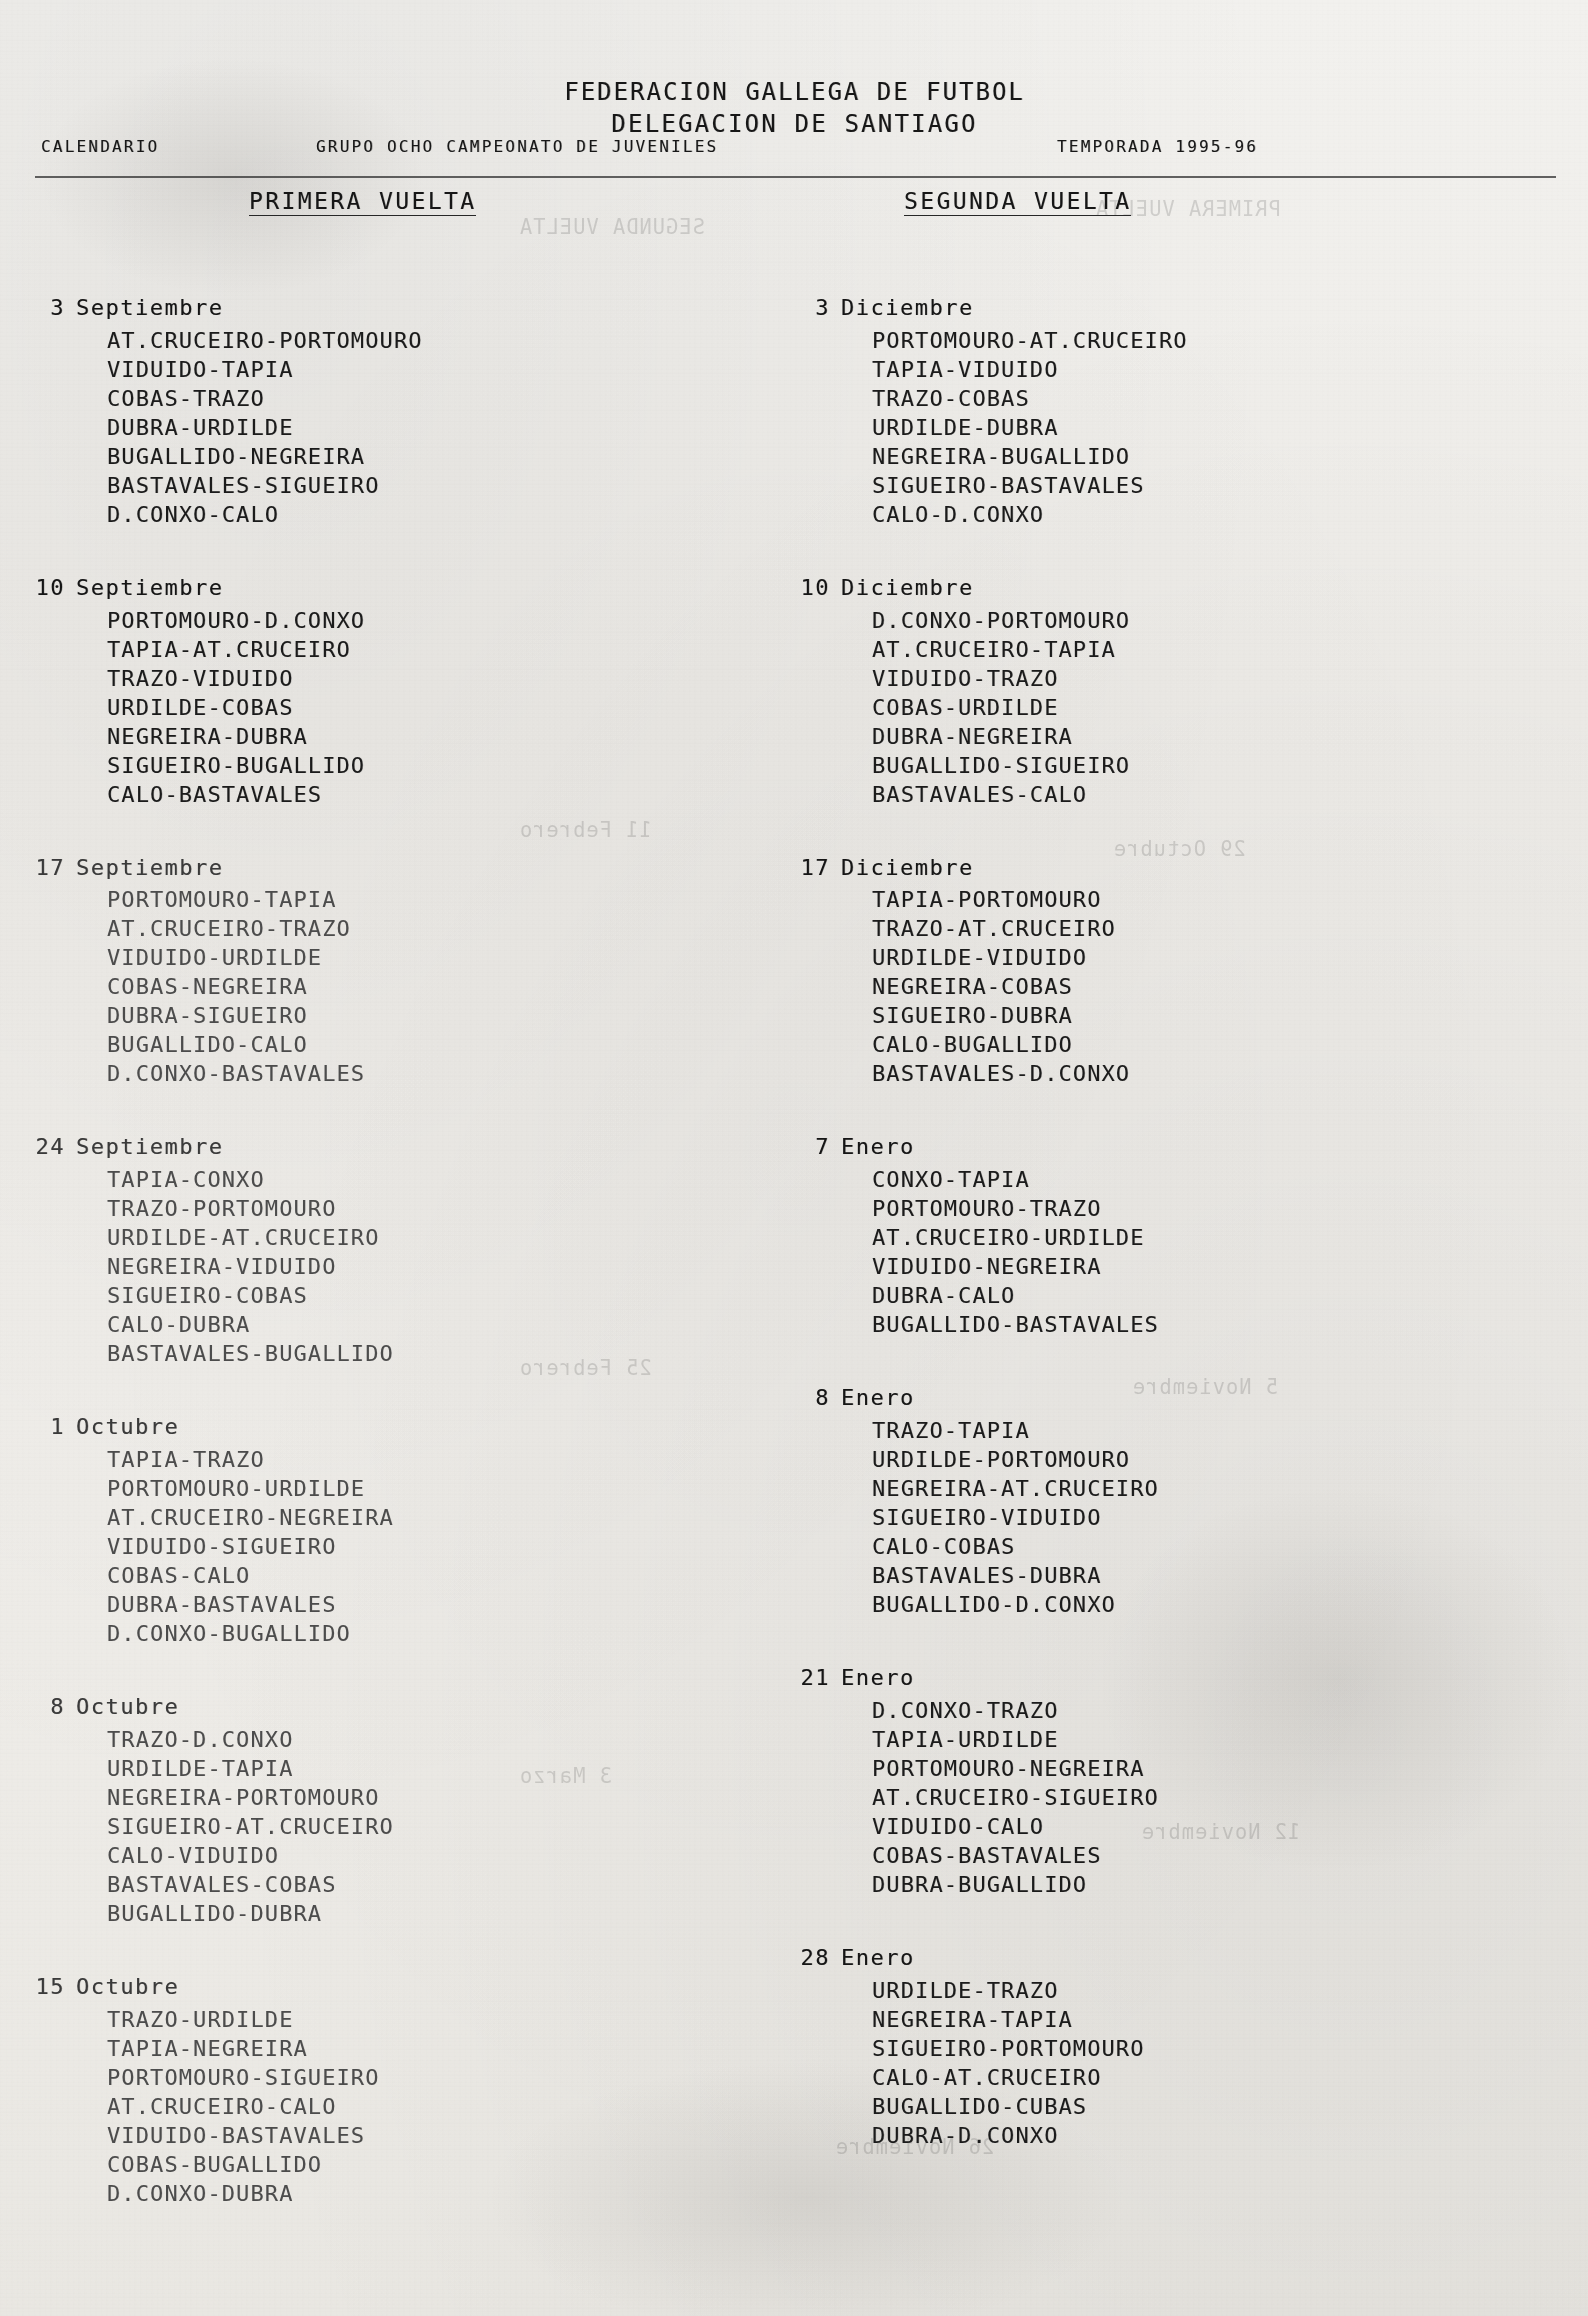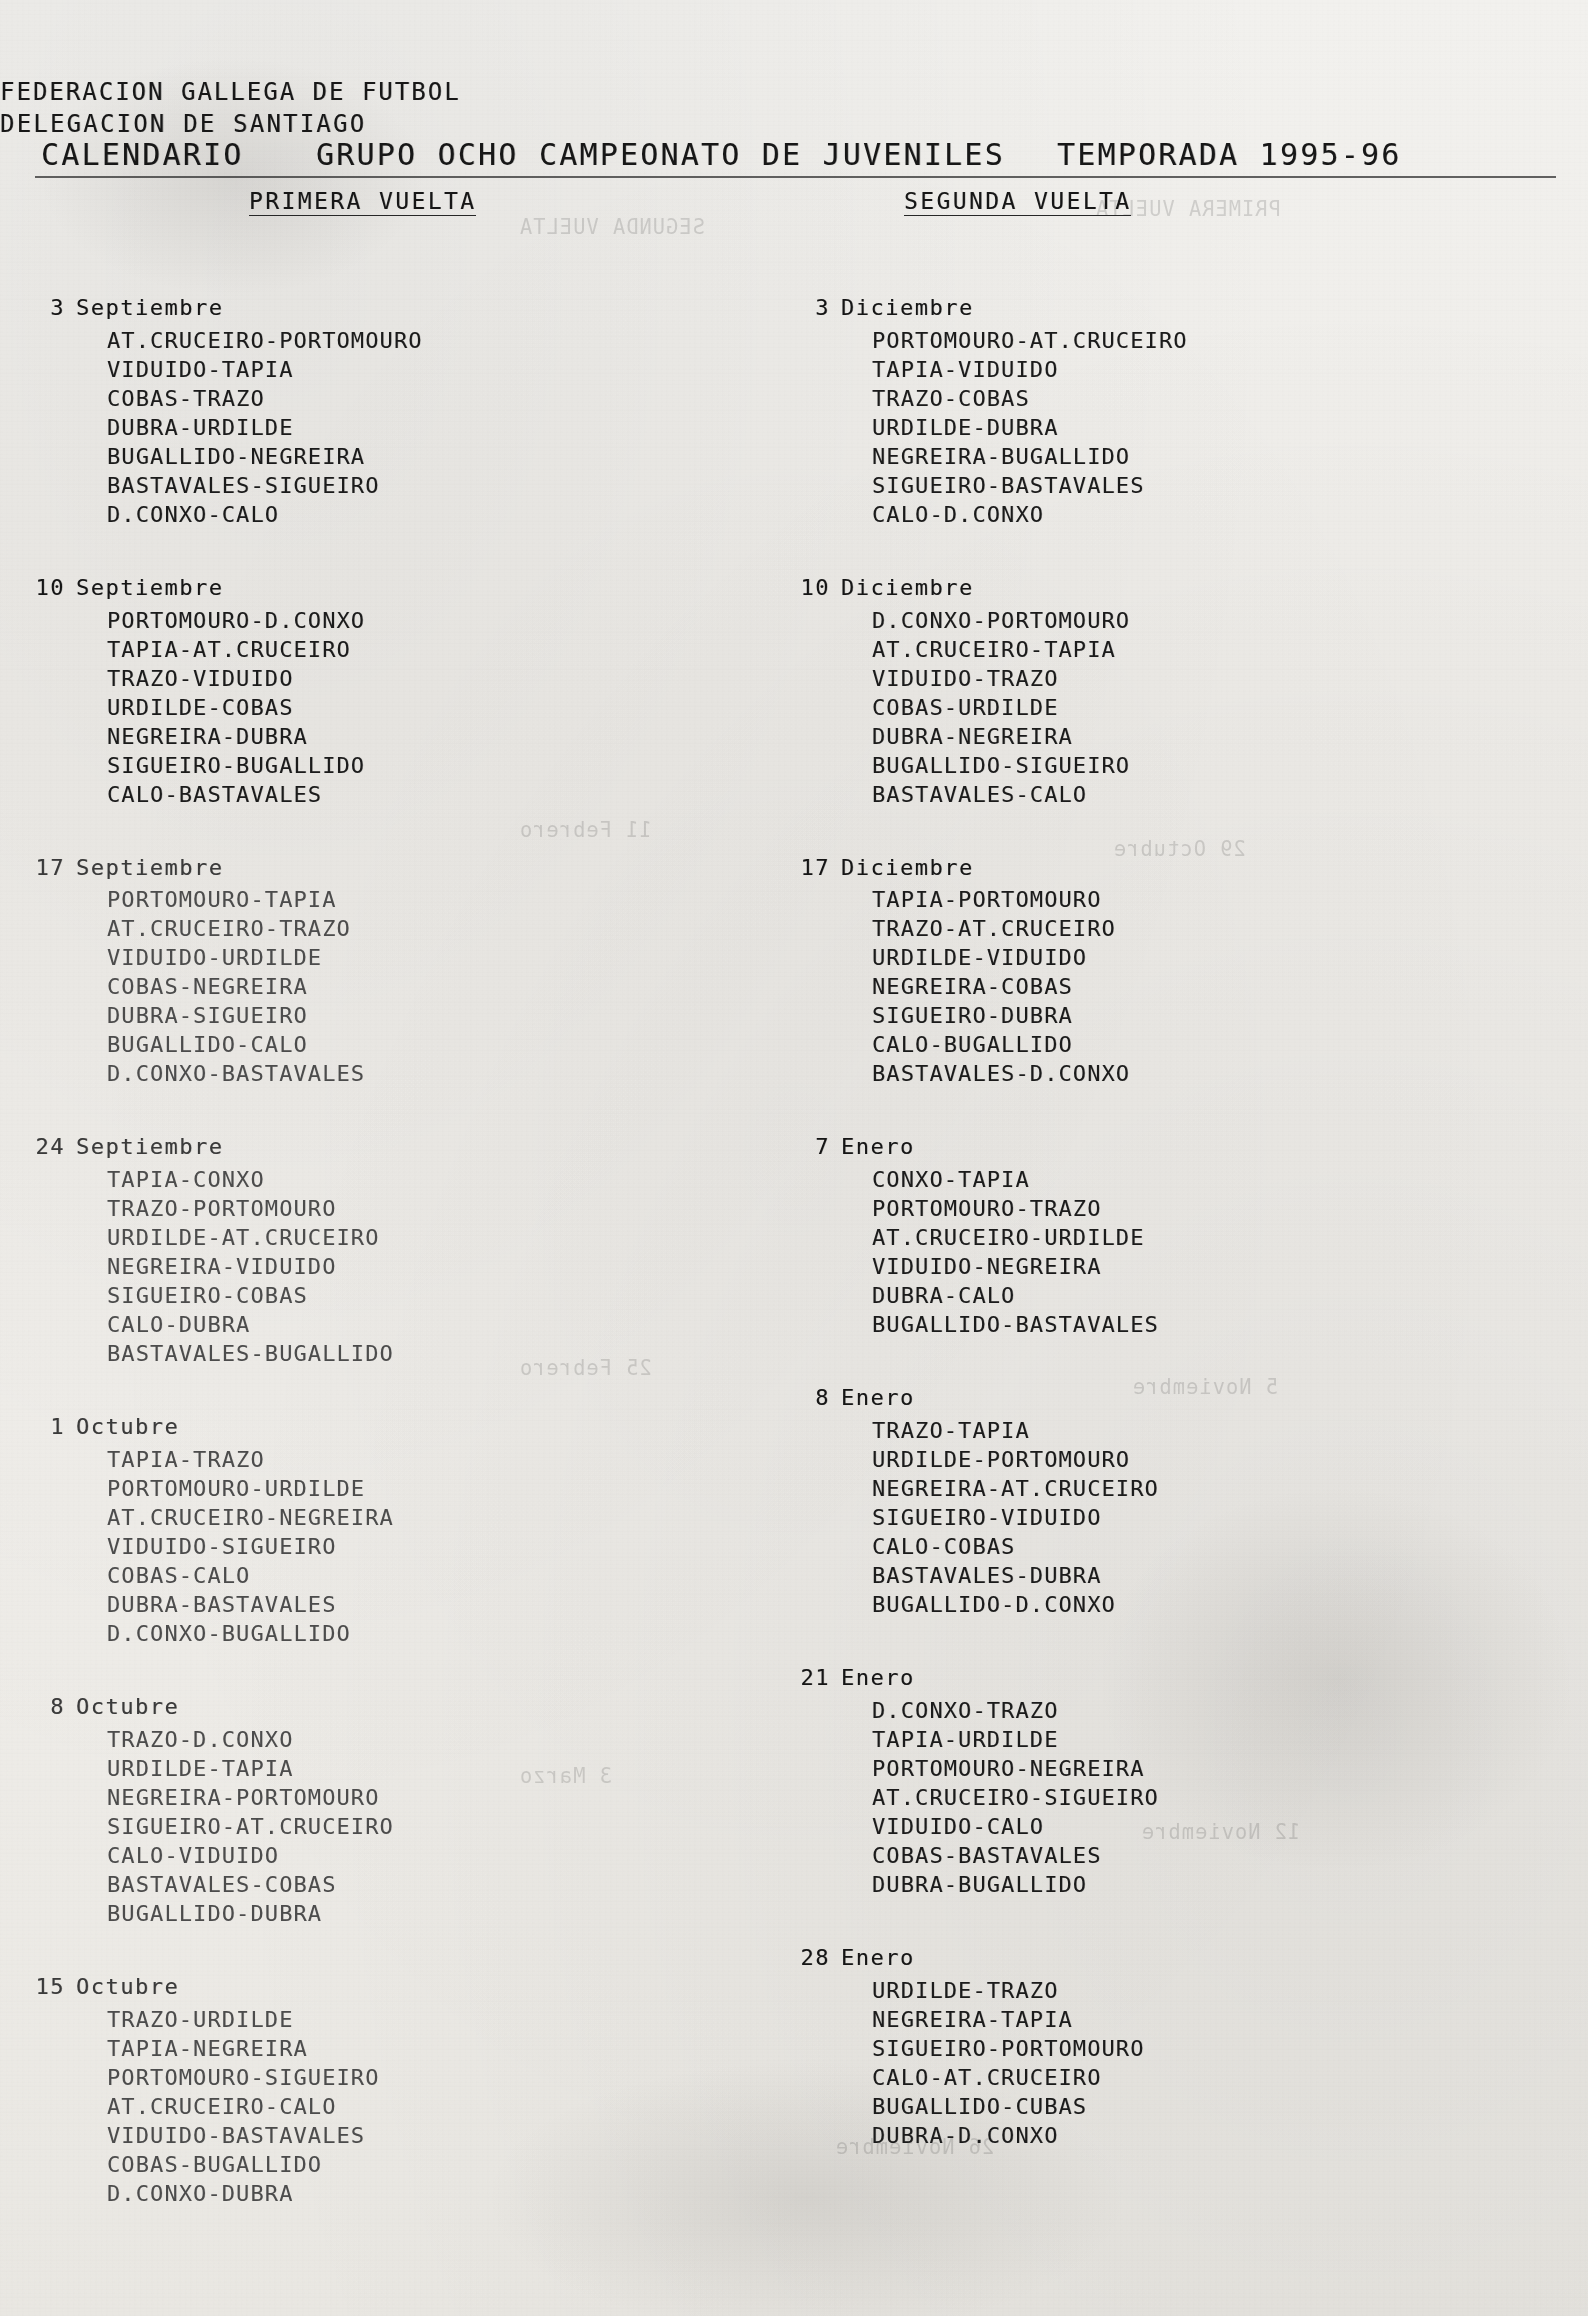--- a/index.html
+++ b/index.html
@@ -39,40 +39,41 @@
     width: 1589px;
     height: 2316px;
   }
 
   
   .header {
     position: absolute;
     left: 0;
     top: 76px;
     width: 1589px;
+    text-align: center;
   }
   .hdr-line {
     font-size: 24px;
     letter-spacing: 2px;
     line-height: 32px;
     color: #171717;
     text-shadow: 0.6px 0.4px 0 rgba(0,0,0,0.35);
   }
   .hdr-line.l2 { letter-spacing: 2.2px; }
 
   .bar {
     position: absolute;
     top: 137px;
     left: 41px;
     width: 1512px;
     height: 37px;
   }
   .bar .seg {
     position: absolute;
-    font-size: 30px;
+    font-size: 16px;
     letter-spacing: 2.2px;
     color: #171717;
     text-shadow: 0.6px 0.4px 0 rgba(0,0,0,0.3);
     white-space: nowrap;
   }
   .seg-cal { left: 0px; top: 0px; }
   .seg-grp { left: 275px; top: 0px; }
   .seg-tmp { left: 1016px; top: 0px; }
   .underline-full {
     position: absolute;

